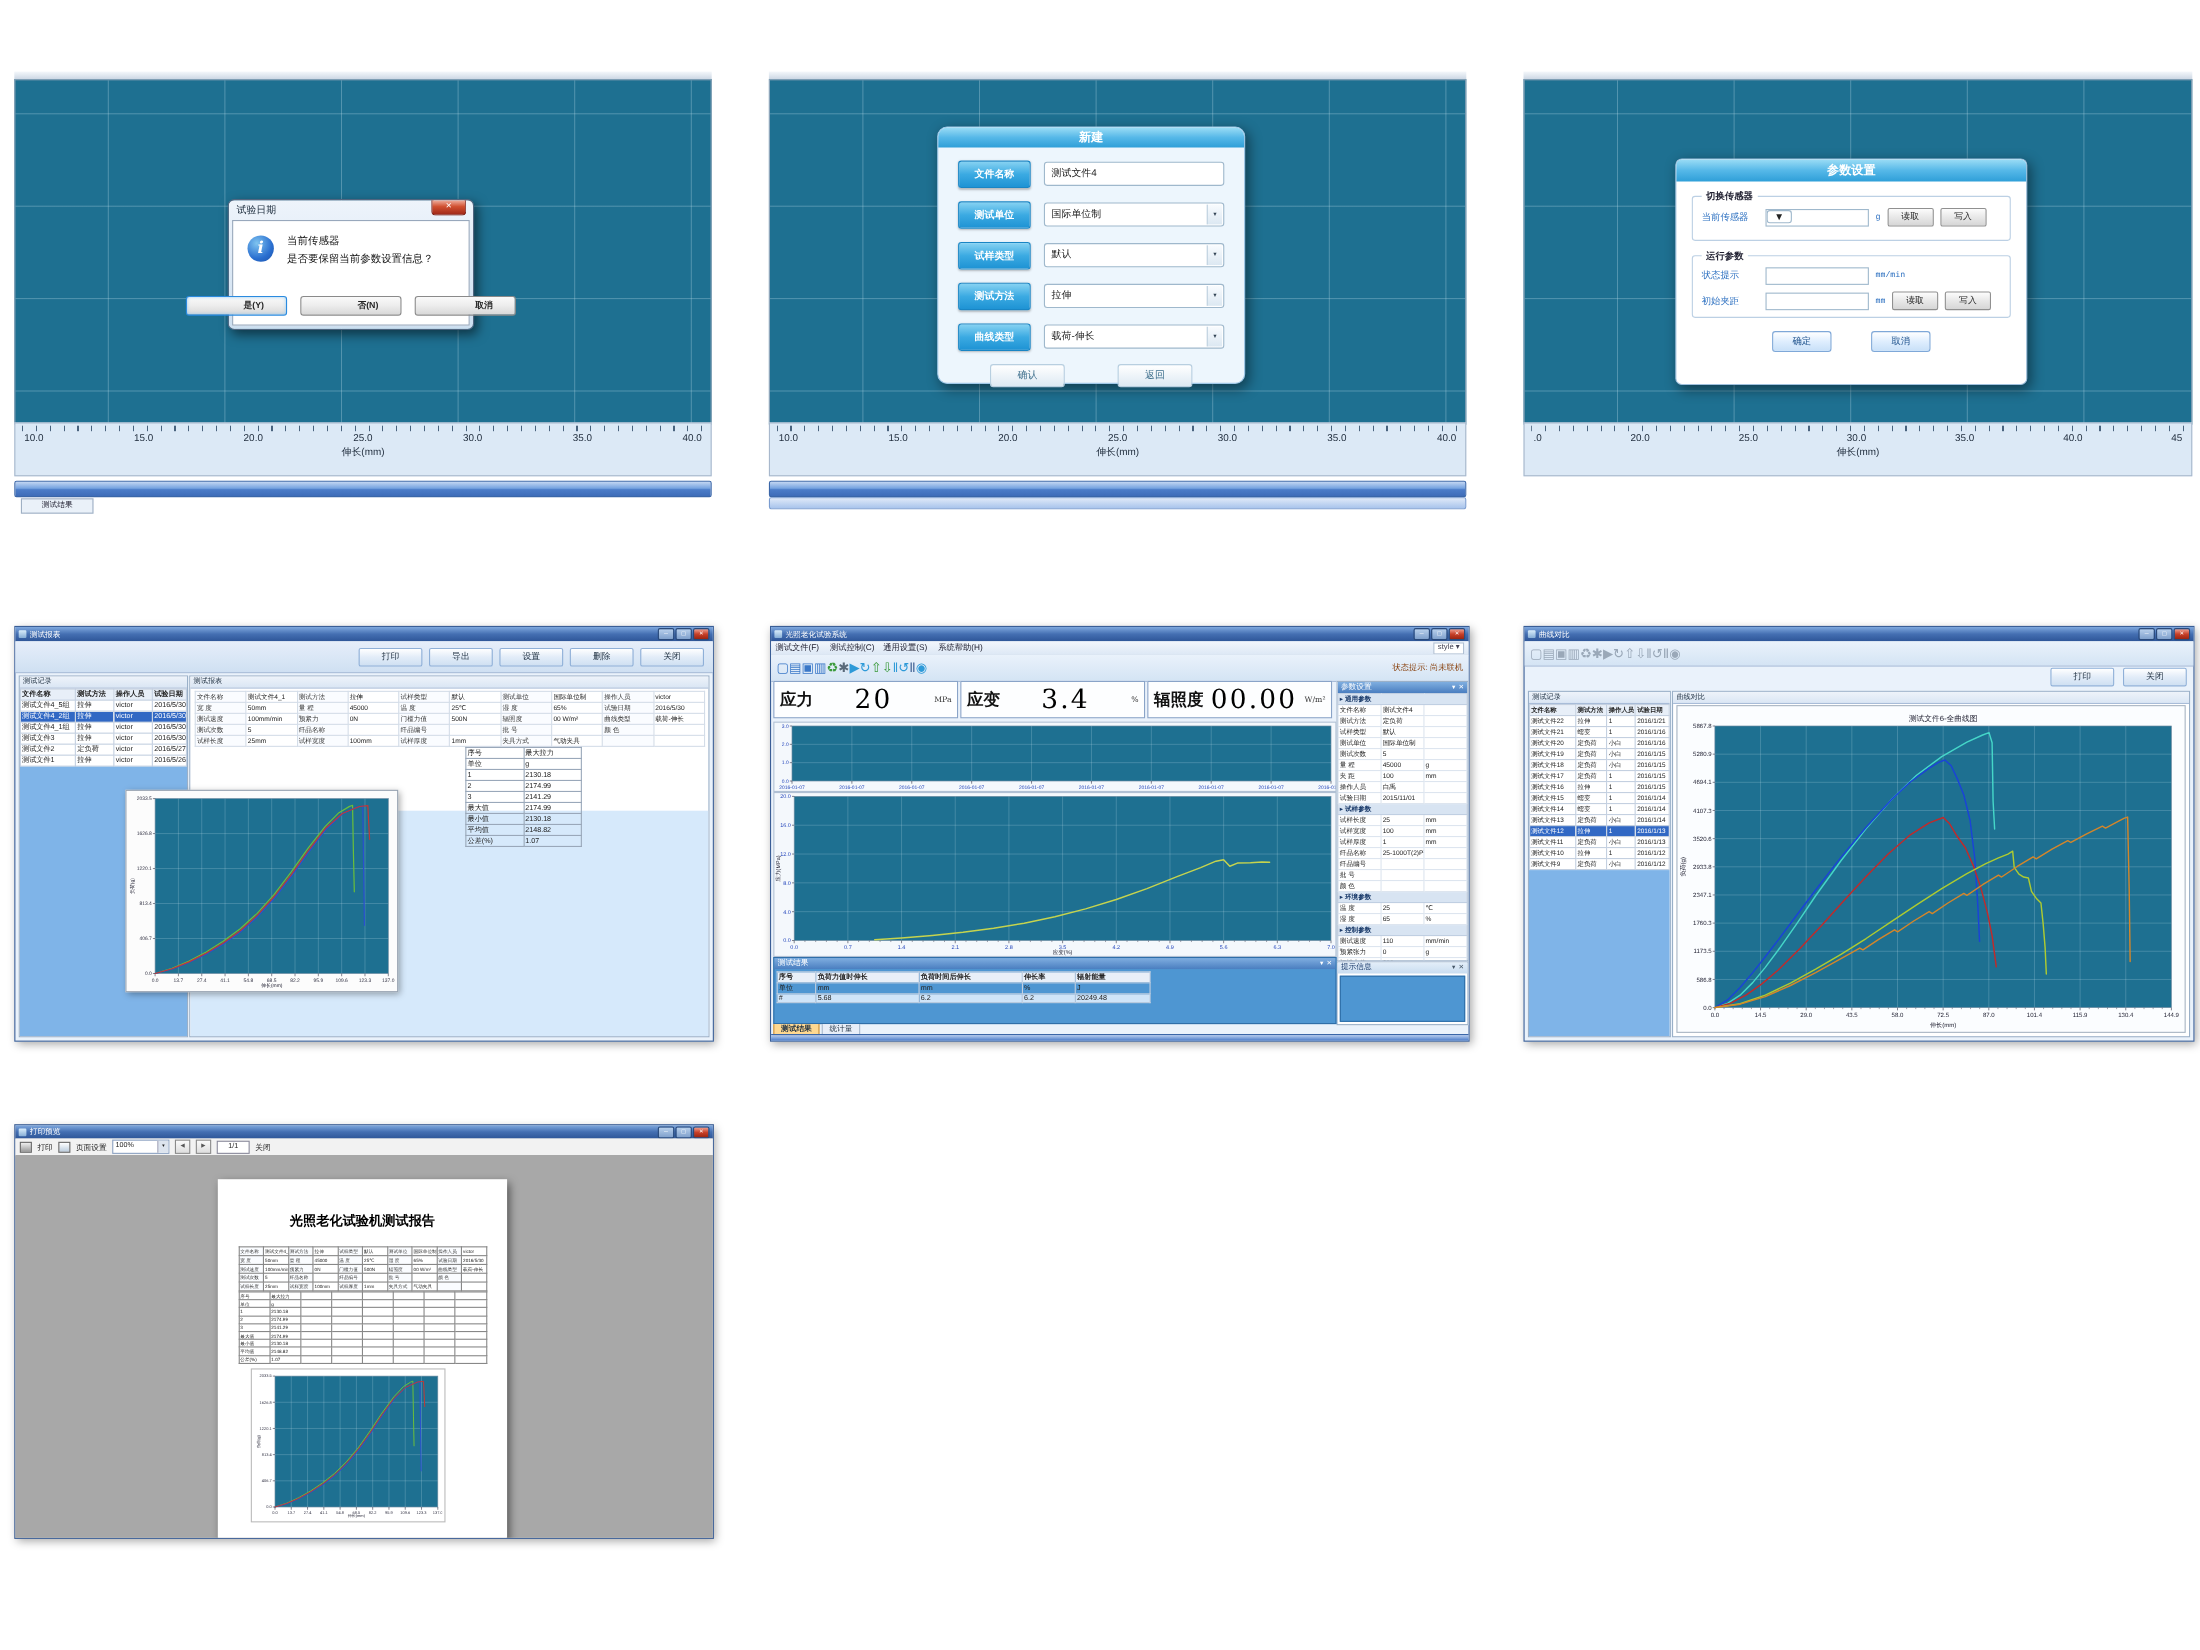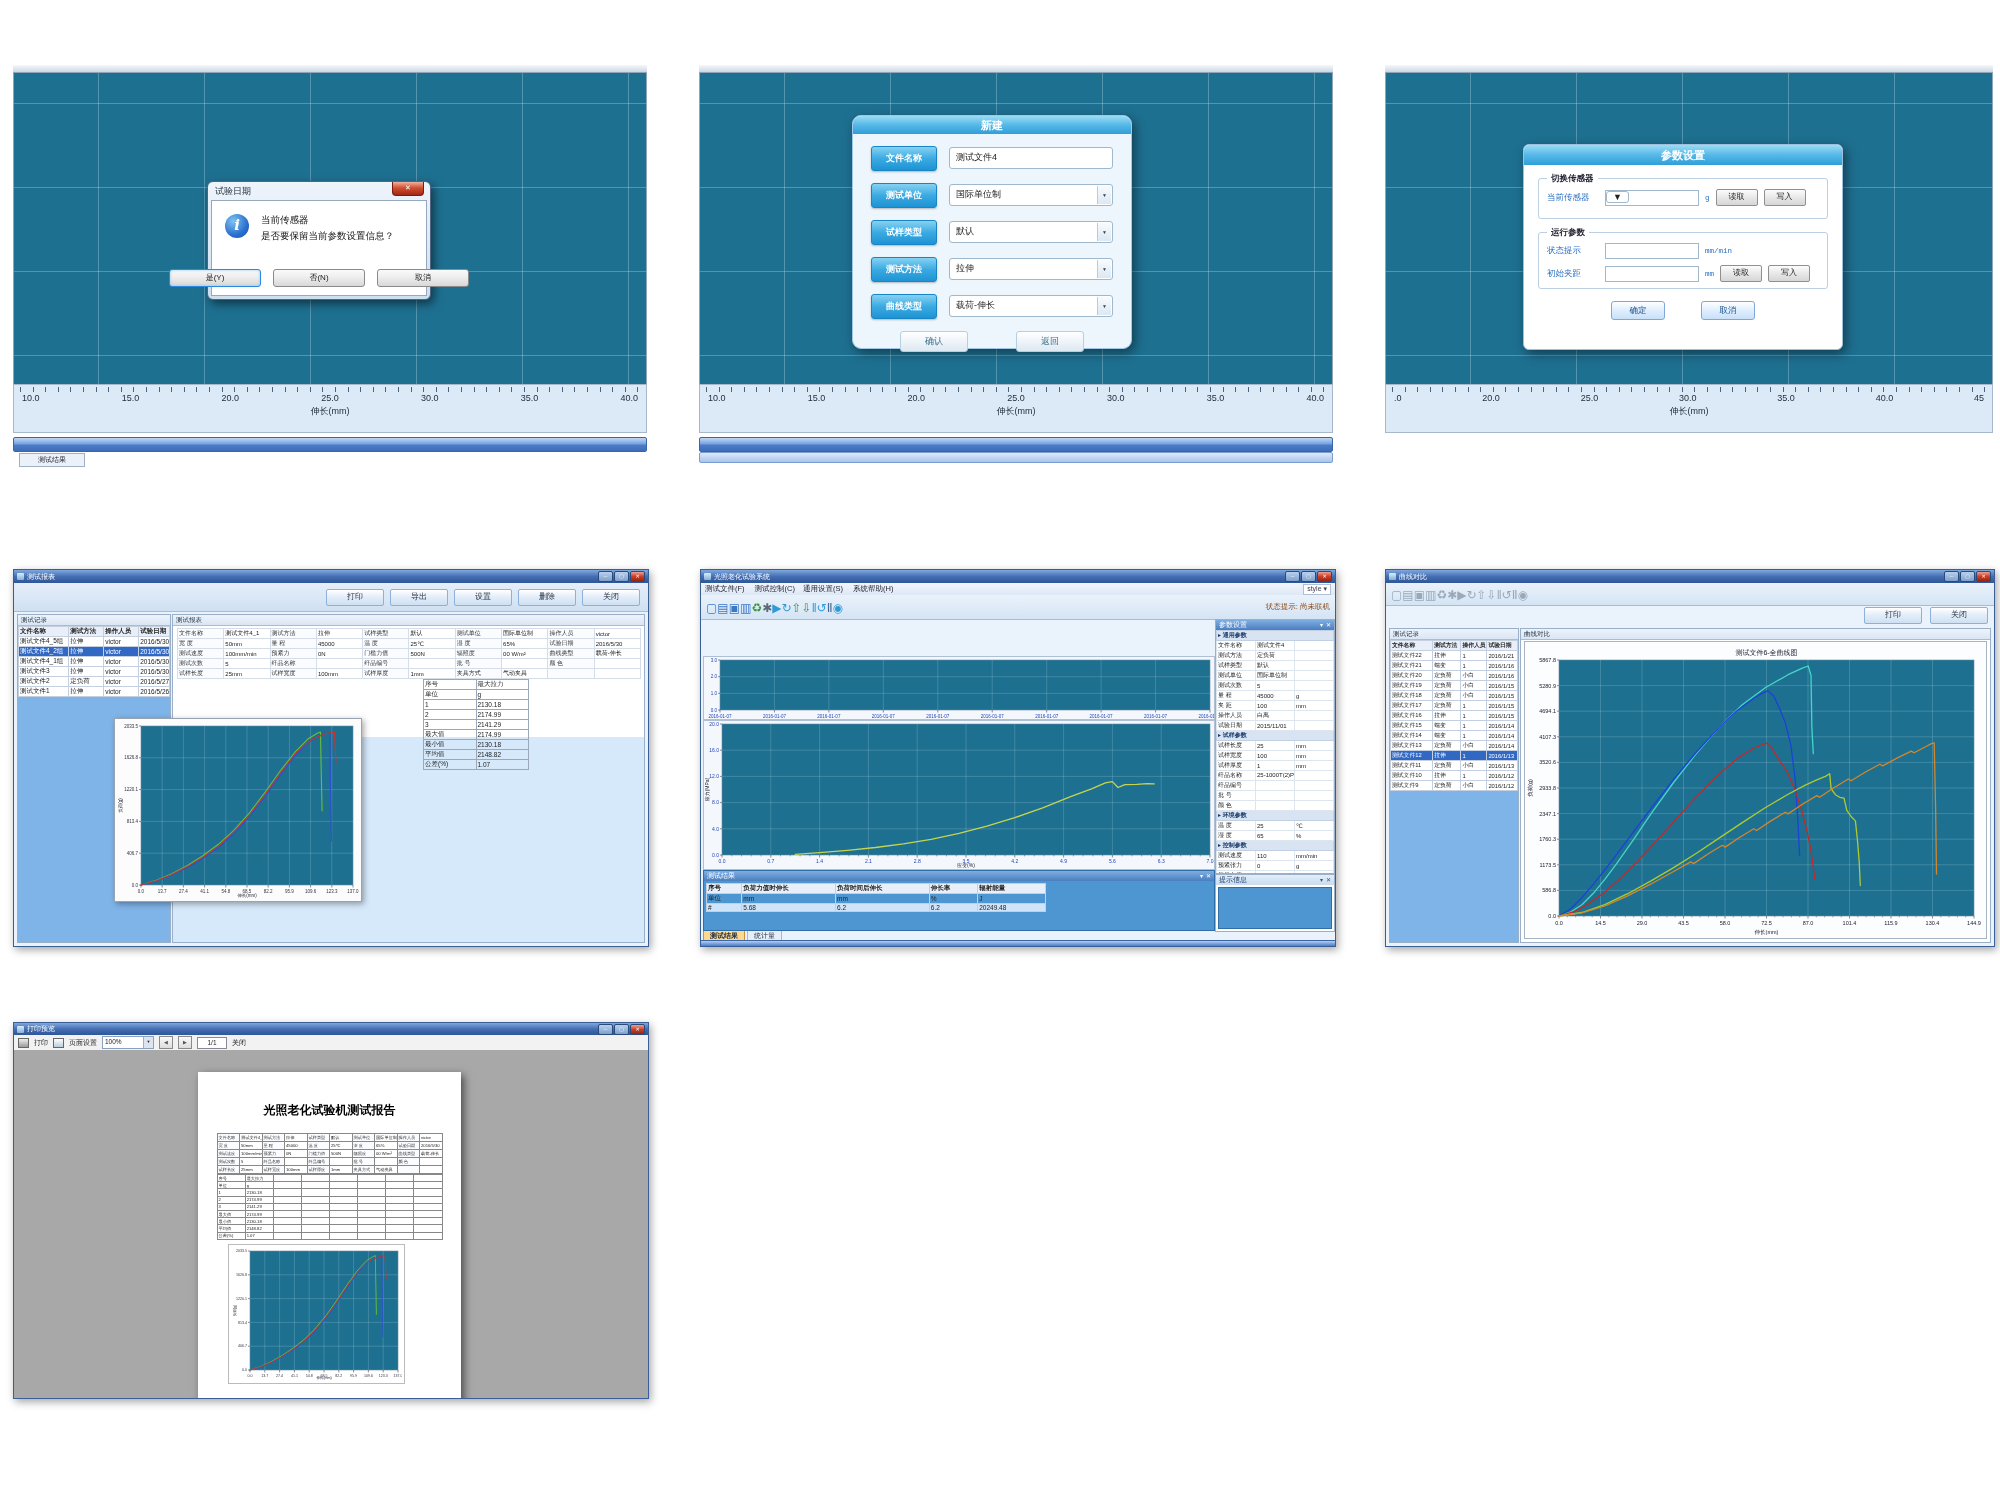--- a/index.html
+++ b/index.html
@@ -34,21 +34,21 @@
   .closecap{position:absolute;top:0;right:6px;width:30px;height:13px;border:1px solid #7a1a10;border-top:none;
     border-radius:0 0 4px 4px;color:#fff;font-size:7px;text-align:center;line-height:11px;
     background:linear-gradient(#f0b0a0,#d05030 45%,#a02818);}
   .msgbody{position:absolute;left:3px;right:3px;top:18px;bottom:3px;background:#fff;border:1px solid #98a8bc;}
   .infoicon{position:absolute;left:13px;top:13px;width:24px;height:24px;border-radius:50%;
     background:radial-gradient(circle at 35% 30%,#7fc4f0,#2a6fd0 60%,#1a4fa8);
     color:#fff;font:bold italic 15px "DejaVu Serif",serif;text-align:center;line-height:23px;}
   .msgtext{position:absolute;left:49px;top:11px;font-size:9.5px;color:#111;line-height:1.7;}
   .btnrow{position:absolute;left:0;right:0;bottom:8px;display:flex;justify-content:center;gap:12px;}
   .wbtn{min-width:50px;height:16px;background:linear-gradient(#fafafa,#eee 45%,#d8d8d8);
-    border:1px solid #8a8a8a;border-radius:3px;font-size:8px;color:#222;text-align:center;line-height:15px;padding:0 20px;}
+    border:1px solid #8a8a8a;border-radius:3px;font-size:8px;color:#222;text-align:right;line-height:15px;padding:0 20px;font-weight:bold;}
   .wbtn.focus{border-color:#2a8adf;box-shadow:inset 0 0 3px #8fc8f0;}
 
   
   .newdlg{position:absolute;left:153px;top:50px;width:278px;height:232px;border-radius:9px;
     background:#EDF6FD;border:1px solid #9fc8e8;box-shadow:3px 4px 12px rgba(0,0,0,.45);z-index:9;}
   .newdlg .hdr{height:18px;border-radius:8px 8px 0 0;color:#fff;font-weight:bold;font-size:11px;
     text-align:center;line-height:18px;background:linear-gradient(#9ADCF5,#56B8E8 50%,#2F9FD8);}
   .newdlg .rows{padding:12px 18px 0;}
   .frow{display:flex;align-items:center;gap:12px;height:24px;margin-bottom:13px;}
   .lblbtn{width:64px;height:23px;border-radius:3px;flex:none;
@@ -579,20 +579,37 @@
         </span>
     </div>
     <div class="menubar">
       <span><span style="margin-right: 10px;">测试文件(F)</span><span style="margin-right: 8px;">测试控制(C)</span><span style="margin-right: 10px;">通用设置(S)</span><span style="margin-right: 10px;">系统帮助(H)</span></span>
       <span class="sp"></span>
       <span class="stylebox">style ▾</span>
     </div>
     <div class="p5toolbar">
       <span><span class="tico" style="color: rgb(58, 120, 200);">▢</span><span class="tico" style="color: rgb(58, 120, 200);">▤</span><span class="tico" style="color: rgb(58, 120, 200);">▣</span><span class="tico" style="color: rgb(58, 120, 200);">▥</span><span class="tico" style="color: rgb(58, 154, 58);">♻</span><span class="tico" style="color: rgb(90, 106, 122);">✱</span><span class="tico" style="color: rgb(46, 154, 216);">▶</span><span class="tico" style="color: rgb(46, 154, 216);">↻</span><span class="tico" style="color: rgb(58, 154, 58);">⇧</span><span class="tico" style="color: rgb(58, 154, 58);">⇩</span><span class="tico" style="color: rgb(46, 154, 216);">‖</span><span class="tico" style="color: rgb(46, 154, 216);">↺</span><span class="tico" style="color: rgb(74, 106, 154);">Ⅱ</span><span class="tico" style="color: rgb(46, 154, 216);">◉</span></span>
       <span class="statustext">状态提示: 尚未联机</span>
+    </div>
+    <div class="readouts">
+      <div class="rbox">
+        <span class="rl">应力</span>
+        <span class="rv">20</span>
+        <span class="ru">MPa</span>
+      </div>
+      <div class="rbox">
+        <span class="rl">应变</span>
+        <span class="rv">3.4</span>
+        <span class="ru">%</span>
+      </div>
+      <div class="rbox">
+        <span class="rl">辐照度</span>
+        <span class="rv">00.00</span>
+        <span class="ru">W/m²</span>
+      </div>
     </div>
     <div class="p5chart" style="left:2px;top:86px;width:510px;height:62px;"><svg width="510" height="62" viewBox="0 0 510 62">
           <rect x="16" y="3" width="490" height="50" fill="#1E7091" stroke="#6a8aa0" stroke-width="0.6"></rect>
           <line x1="14" y1="53" x2="16" y2="53" stroke="#445" stroke-width="0.6"></line>
           <text x="13" y="54.575" font-size="4.5" fill="#2244BB" text-anchor="end">0.0</text>
           <line x1="16" y1="36.333333333333336" x2="506" y2="36.333333333333336" stroke="rgba(210,235,246,0.32)" stroke-width="0.6"></line>
           <line x1="14" y1="36.333333333333336" x2="16" y2="36.333333333333336" stroke="#445" stroke-width="0.6"></line>
           <text x="13" y="37.90833333333334" font-size="4.5" fill="#2244BB" text-anchor="end">1.0</text>
           <line x1="16" y1="19.66666666666667" x2="506" y2="19.66666666666667" stroke="rgba(210,235,246,0.32)" stroke-width="0.6"></line>
           <line x1="14" y1="19.66666666666667" x2="16" y2="19.66666666666667" stroke="#445" stroke-width="0.6"></line>

